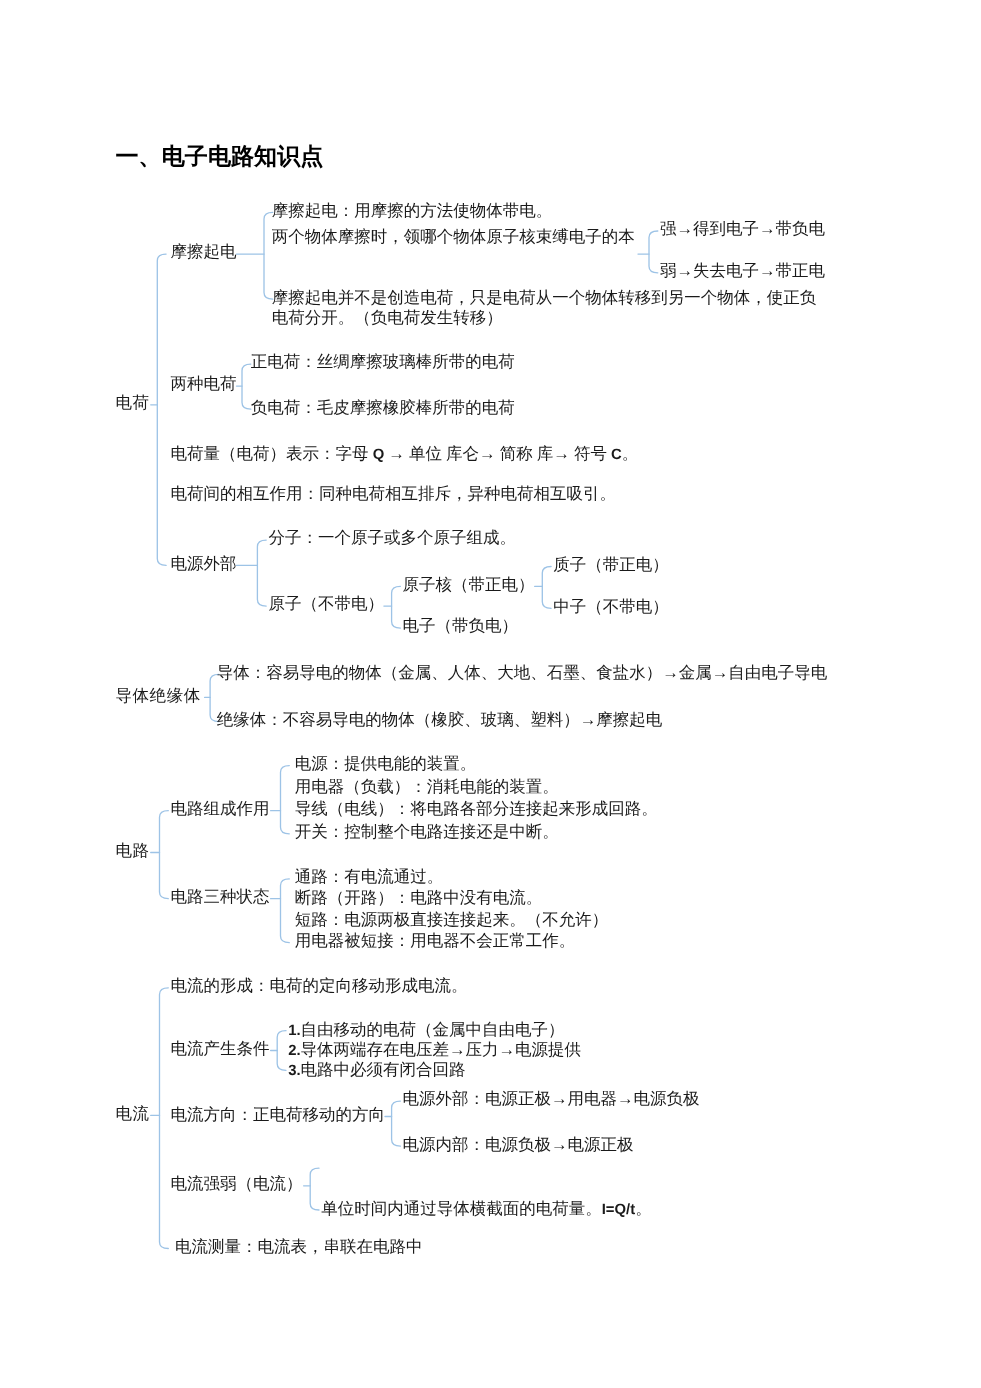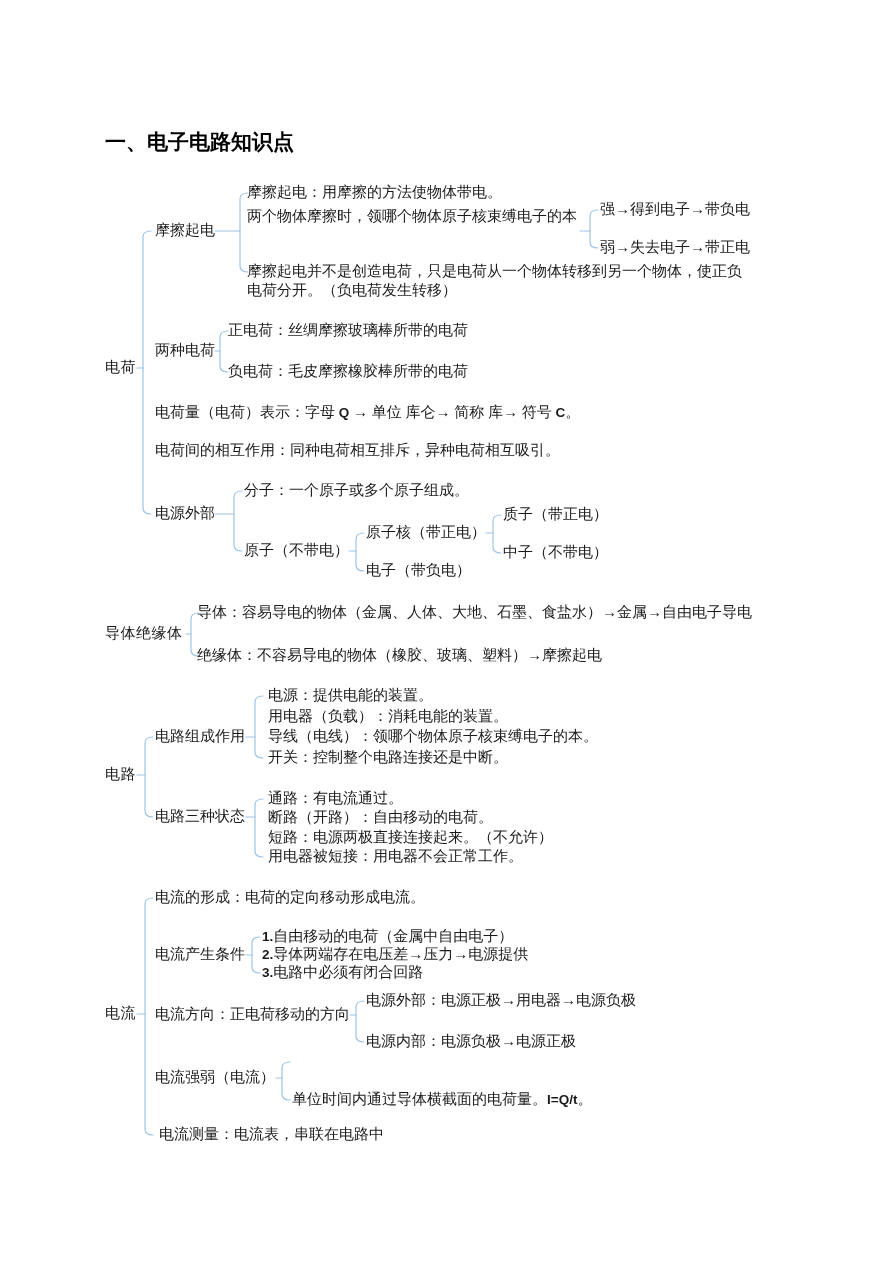--- a/index.html
+++ b/index.html
@@ -105,25 +105,25 @@
   <div class="node" style="left:503px;top:543px">中子（不带电）</div>
 
   <div class="node root" style="left:105px;top:624px">导体绝缘体</div>
   <div class="node" style="left:197px;top:603px">导体：容易导电的物体（金属、人体、大地、石墨、食盐水）→金属→自由电子导电</div>
   <div class="node" style="left:197px;top:646px">绝缘体：不容易导电的物体（橡胶、玻璃、塑料）→摩擦起电</div>
 
   <div class="node root" style="left:105px;top:765px">电路</div>
   <div class="node" style="left:155px;top:727px">电路组成作用</div>
   <div class="node" style="left:268px;top:686px">电源：提供电能的装置。</div>
   <div class="node" style="left:268px;top:707px">用电器（负载）：消耗电能的装置。</div>
-  <div class="node" style="left:268px;top:727px">导线（电线）：领哪个物体原子核束缚电子的本。</div>
+  <div class="node" style="left:268px;top:727px">导线（电线）：将电路各部分连接起来形成回路。</div>
   <div class="node" style="left:268px;top:748px">开关：控制整个电路连接还是中断。</div>
   <div class="node" style="left:155px;top:807px">电路三种状态</div>
   <div class="node" style="left:268px;top:789px">通路：有电流通过。</div>
-  <div class="node" style="left:268px;top:808px">断路（开路）：自由移动的电荷。</div>
+  <div class="node" style="left:268px;top:808px">断路（开路）：电路中没有电流。</div>
   <div class="node" style="left:268px;top:828px">短路：电源两极直接连接起来。（不允许）</div>
   <div class="node" style="left:268px;top:847px">用电器被短接：用电器不会正常工作。</div>
 
   <div class="node root" style="left:105px;top:1004px">电流</div>
   <div class="node" style="left:155px;top:888px">电流的形成：电荷的定向移动形成电流。</div>
   <div class="node" style="left:155px;top:945px">电流产生条件</div>
   <div class="node" style="left:262px;top:927px"><span class="lat">1.</span><span>自由移动的电荷（金属中自由电子）</span></div>
   <div class="node" style="left:262px;top:945px"><span class="lat">2.</span><span>导体两端存在电压差→压力→电源提供</span></div>
   <div class="node" style="left:262px;top:963px"><span class="lat">3.</span><span>电路中必须有闭合回路</span></div>
   <div class="node" style="left:155px;top:1005px">电流方向：正电荷移动的方向</div>

